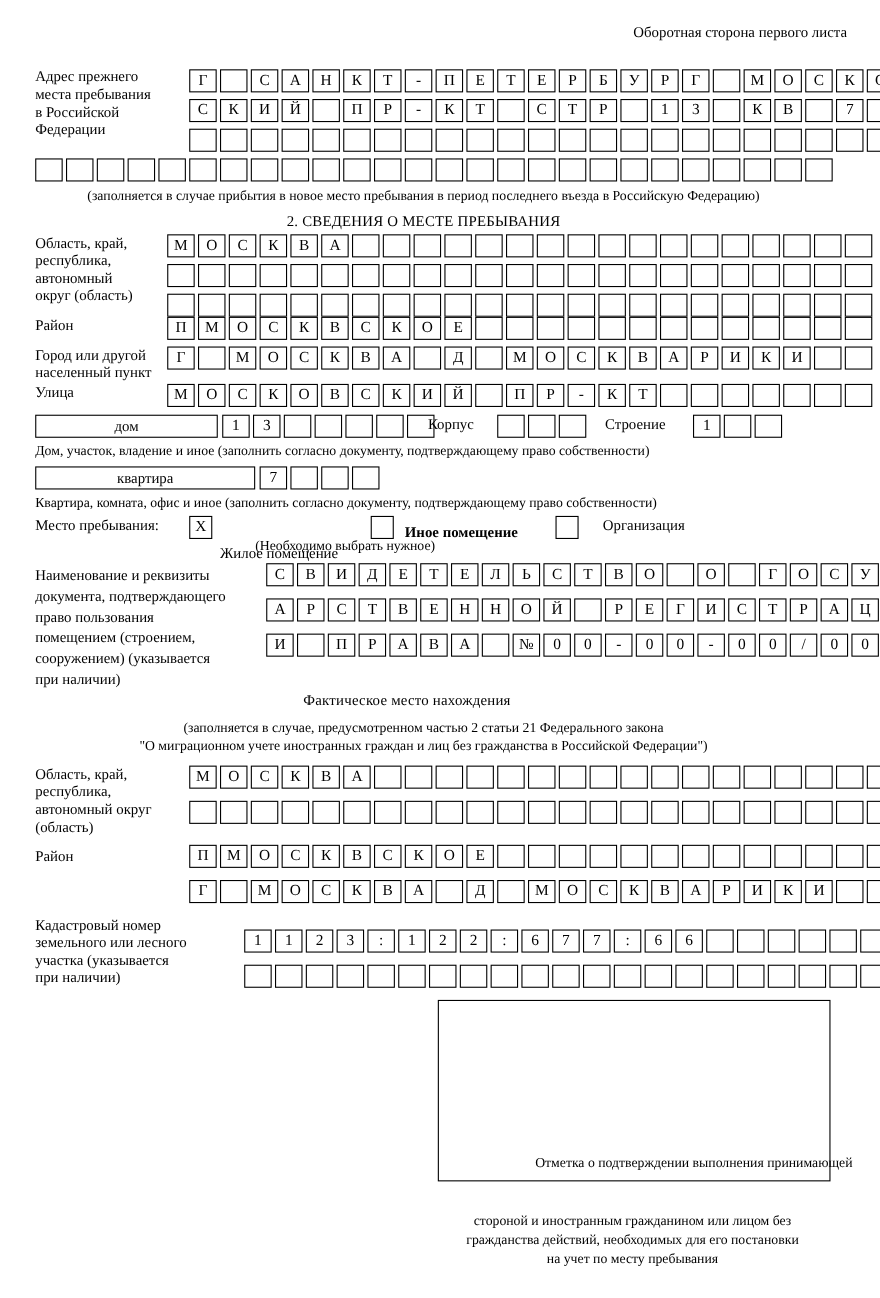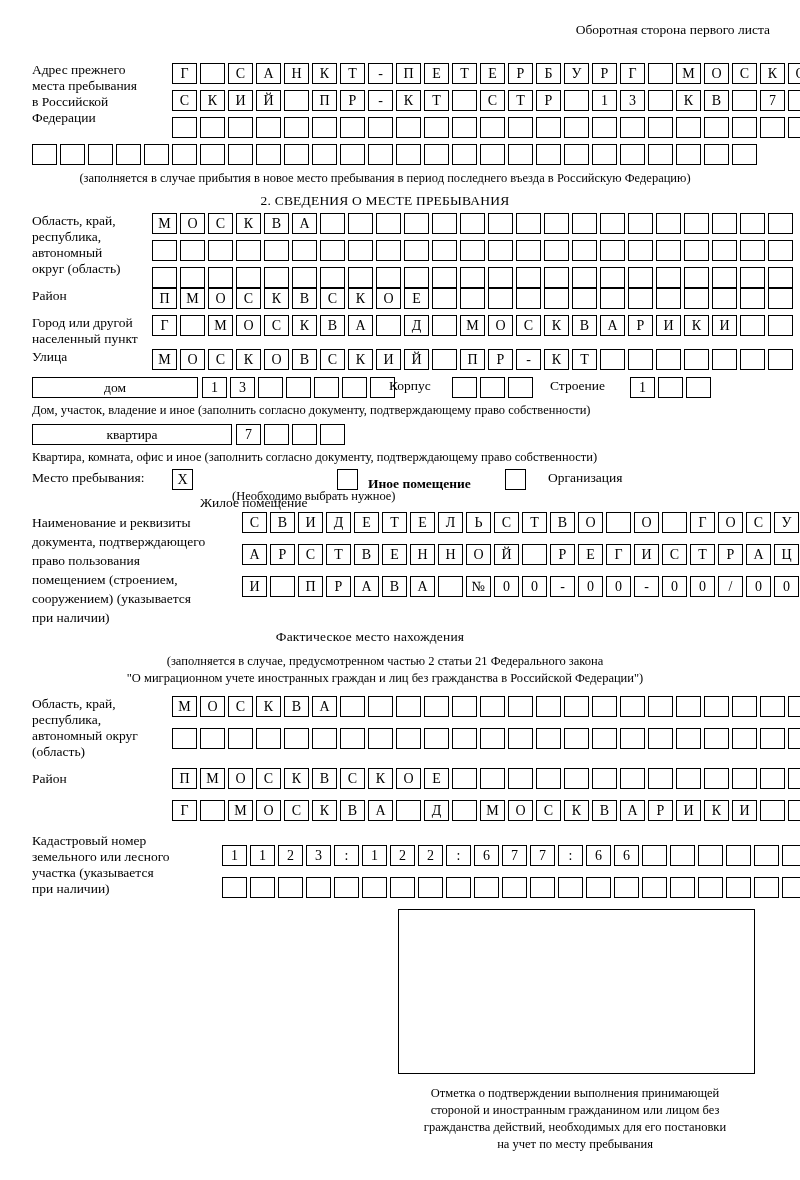--- a/index.html
+++ b/index.html
@@ -676,18 +676,18 @@
     <div class="cell"></div>
     <div class="cell"></div>
     <div class="cell"></div>
     <div class="cell"></div>
     <div class="cell"></div>
 
   </div>
 
   <div class="abs bigbox" style="top:909px; left:398px; width:357px; height:165px;"></div>
 
-  <div class="abs footnote" style="top:1085px; left:375px; width:400px;">Отметка о подтверждении выполнения принимающей</div>
+  <div class="abs footnote" style="top:1049px; left:375px; width:400px;text-align:right;">Отметка о подтверждении выполнения принимающей</div>
   <div class="abs footnote" style="top:1102px; left:375px; width:400px;">стороной и иностранным гражданином или лицом без</div>
   <div class="abs footnote" style="top:1119px; left:375px; width:400px;">гражданства действий, необходимых для его постановки</div>
   <div class="abs footnote" style="top:1136px; left:375px; width:400px;">на учет по месту пребывания</div>
 
 </div>
 
 </body></html>

